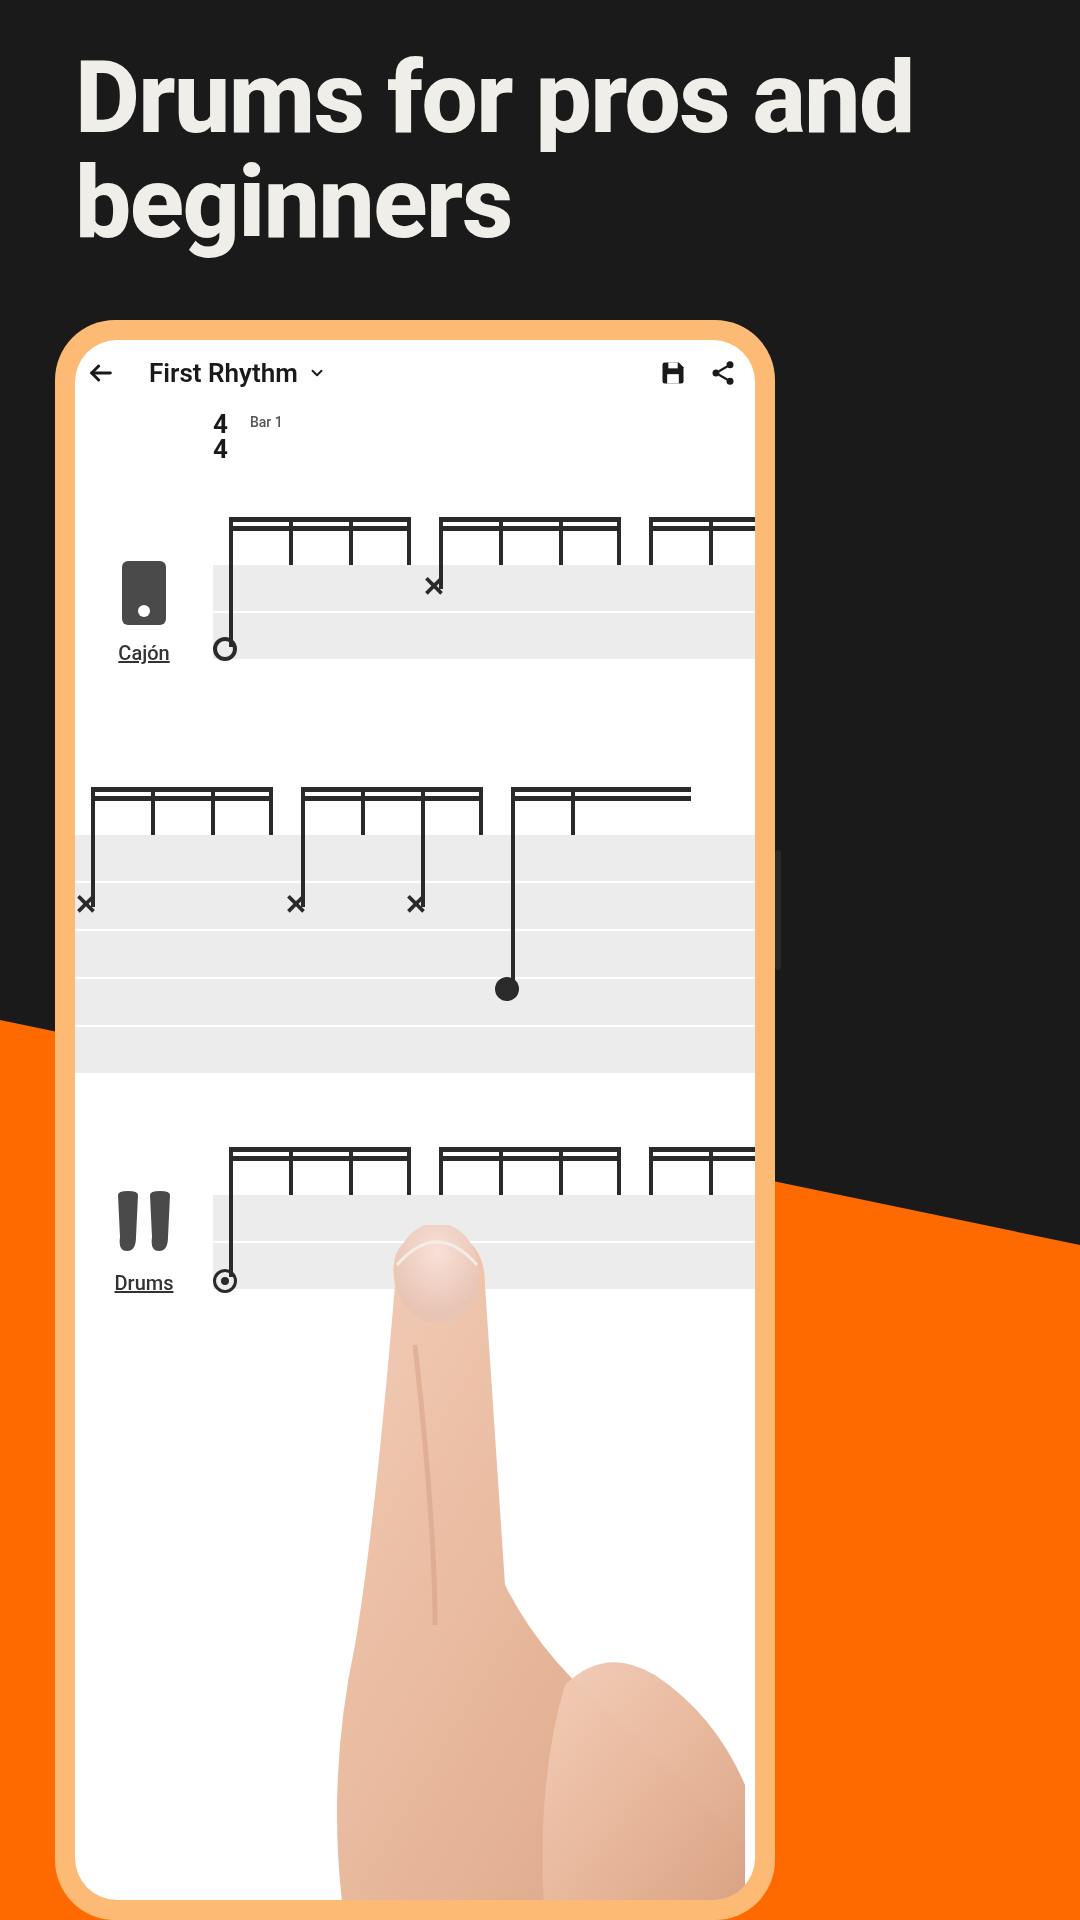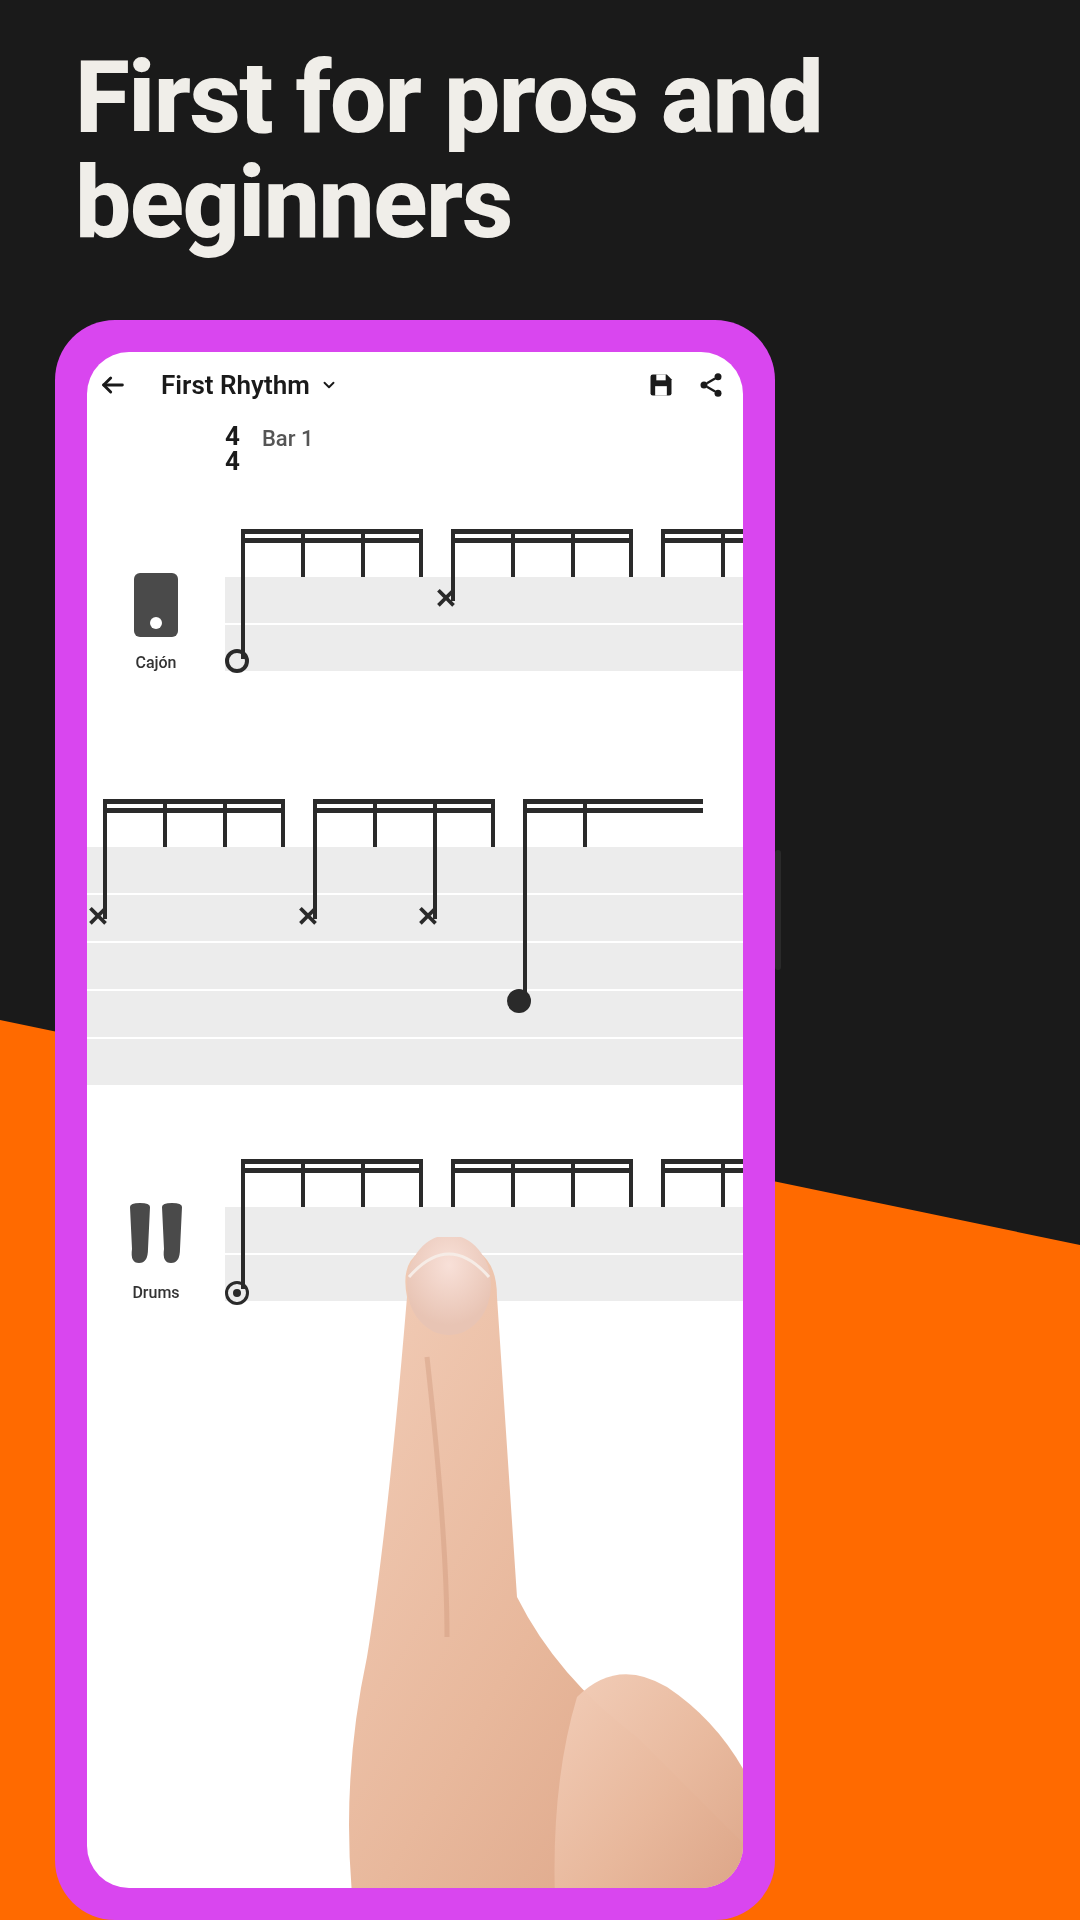--- a/index.html
+++ b/index.html
@@ -29,23 +29,23 @@
     letter-spacing: -1.5px;
     z-index: 2;
   }
   
   .phone {
     position: absolute;
     top: 320px;
     left: 55px;
     width: 720px;
     height: 1600px;
-    background: #d946ef;
+    background: #fdba74;
     border-radius: 60px;
-    padding: 32px;
+    padding: 20px;
     z-index: 1;
   }
   
   .side-button {
     position: absolute;
     right: -6px;
     top: 530px;
     width: 6px;
     height: 120px;
     background: #2a2a2a;
@@ -94,21 +94,21 @@
   
   .time-sig {
     font-size: 26px;
     font-weight: 700;
     color: #1a1a1a;
     line-height: 0.95;
     text-align: center;
   }
   
   .bar-label {
-    font-size: 22px;
+    font-size: 14px;
     color: #555;
     font-weight: 500;
     margin-top: 2px;
   }
   
   .tracks { margin-top: 56px; }
   
   .track {
     display: flex;
     align-items: flex-start;
@@ -121,21 +121,21 @@
   .track-label {
     width: 138px;
     display: flex;
     flex-direction: column;
     align-items: center;
     padding-top: 40px;
     gap: 12px;
   }
   
   .inst-icon { width: 56px; height: 72px; }
-  .inst-name { font-size: 16px; color: #333; font-weight: 500; }
+  .inst-name { font-size: 20px; color: #333; font-weight: 500; text-decoration: underline; }
   
   .expand-icon { margin-top: 16px; width: 30px; height: 24px; }
   
   .notation {
     flex: 1;
     position: relative;
     min-height: 160px;
   }
   
   .lanes { position: absolute; left: 0; right: 0; top: 48px; }
@@ -186,21 +186,21 @@
     pointer-events: none;
   }
   
   svg { display: block; }
 </style>
 </head>
 <body>
 
 <div class="orange-bg"></div>
 
-<div class="headline">First for pros and beginners</div>
+<div class="headline">Drums for pros and beginners</div>
 
 <div class="phone">
   <div class="side-button"></div>
   <div class="screen">
 
     <div class="app-bar">
       <div>
         <svg class="back-icon" viewBox="0 0 24 24" fill="none" stroke="#1a1a1a" stroke-width="2.5" stroke-linecap="round" stroke-linejoin="round">
           <line x1="20" y1="12" x2="4" y2="12"></line>
           <polyline points="10,18 4,12 10,6"></polyline>

